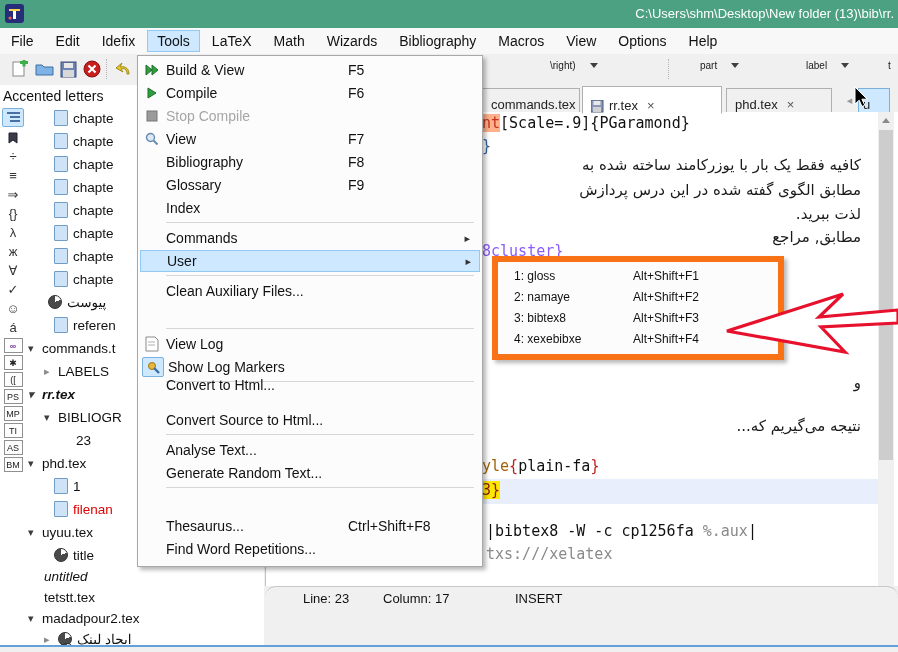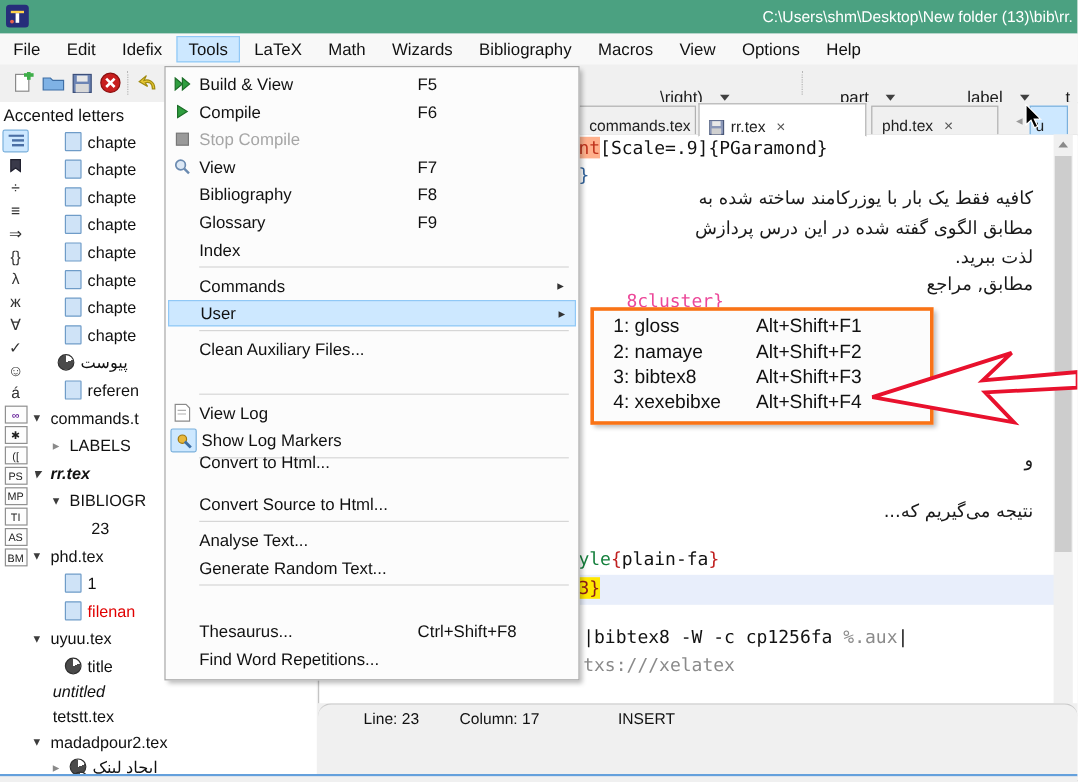--- a/index.html
+++ b/index.html
@@ -11,21 +11,21 @@
   .title-text{position:absolute;right:4px;top:6px;color:#fff;font-size:13px;white-space:nowrap;}
   .app-icon{position:absolute;left:5px;top:4px;width:19px;height:19px;background:#262e7a;border-radius:3px;}
   
   .menubar{left:0;top:28px;width:898px;height:26px;background:#f8f8f8;display:flex;align-items:center;font-size:14px;color:#111;}
   .mb-item{padding:3px 10px;margin:0 1px;white-space:nowrap;}
   .mb-item.active{background:#cde8ff;border:1px solid #90c8f6;padding:2px 9px;}
   
   .toolbar{left:0;top:54px;width:898px;height:31px;background:#f0f0f0;border-bottom:1px solid #d8d8d8;}
   .tbtn{position:absolute;top:3px;width:24px;height:24px;display:flex;align-items:center;justify-content:center;}
   .tsep{position:absolute;top:5px;width:1px;height:20px;border-left:1px dotted #b5b5b5;}
-  .tb-select{position:absolute;top:16px;height:22px;display:flex;align-items:center;font-size:14px;color:#1a1a1a;}
+  .tb-select{position:absolute;top:0;height:22px;display:flex;align-items:center;font-size:10px;color:#1a1a1a;}
   .tb-select .caret{width:0;height:0;border-left:4px solid transparent;border-right:4px solid transparent;border-top:5px solid #404040;margin-left:14px;}
   
   .sidebar{left:0;top:85px;width:264px;height:560px;background:#ffffff;overflow:hidden;}
   .sb-header{position:absolute;left:3px;top:3px;font-size:14px;color:#111;white-space:nowrap;}
   .icon-strip{position:absolute;left:0;top:22px;width:26px;display:flex;flex-direction:column;align-items:center;}
   .pico{width:20px;height:17px;display:flex;align-items:center;justify-content:center;font-size:13px;color:#333;margin:1px 0;}
   .pico.sel{background:#cde8ff;border:1px solid #7ab0dc;border-radius:2px;}
   .pico.boxed{border:1px solid #909090;background:#fdfdfd;font-size:9px;width:17px;height:13px;color:#222;}
   .pico.purple{color:#7030a0;font-weight:bold;}
   .tree{position:absolute;left:26px;top:21px;width:238px;height:539px;font-size:13.5px;color:#111;}
@@ -43,22 +43,22 @@
   .tab.active{background:#ffffff;top:1px;height:26px;border-bottom:1px solid #ffffff;z-index:2;}
   .tab .close{margin-left:9px;color:#555;font-size:13px;}
   .scrollbtn{position:absolute;top:6px;width:13px;height:18px;color:#9a9a9a;font-size:11px;display:flex;align-items:center;justify-content:center;}
   .tab.hover-sliver{background:#cde8ff;border:1px solid #7ab0dc;}
   .editor{left:265px;top:112px;width:633px;height:474px;background:#ffffff;border-left:1px solid #c4c4c4;overflow:hidden;}
   .cl{position:absolute;white-space:pre;font-family:"DejaVu Sans Mono",monospace;font-size:15px;color:#111;}
   .fa{position:absolute;right:38px;direction:rtl;font-family:"DejaVu Sans",sans-serif;font-size:15px;color:#1a1a1a;white-space:nowrap;}
   .curline{position:absolute;left:0;width:619px;height:25px;background:#e8eefb;}
   .hl-cmd-frag{background:#ffb08c;color:#c0341d;}
   .c-brace-blue{color:#31639c;}
-  .c-green{color:#ec4899;padding-left:40px;}
-  .c-cmd{color:#15803d;margin-top:32px;}
+  .c-green{color:#8b5cf6;}
+  .c-cmd{color:#a16207;margin-top:32px;}
   .c-red{color:#c02020;}
   .c-gray{color:#8a8a8a;}
   .hl-yellow{background:#ffe800;color:#8b1a1a;}
   
   .vscroll{left:878px;top:112px;width:16px;height:490px;background:#f0f0f0;}
   .vthumb{position:absolute;left:1px;top:18px;width:14px;height:330px;background:#cdcdcd;}
   .sarrow{position:absolute;left:4px;width:0;height:0;border-left:4px solid transparent;border-right:4px solid transparent;}
   .sarrow.up{top:6px;border-bottom:5px solid #8a8a8a;}
   .sarrow.down{bottom:6px;border-top:5px solid #8a8a8a;}
   
@@ -74,21 +74,21 @@
   
   .menu{left:137px;top:55px;width:344px;height:510px;background:#fcfcfc;border:1px solid #a8a8a8;box-shadow:3px 3px 4px rgba(0,0,0,.28);z-index:10;font-size:14px;}
   .mi{position:absolute;left:2px;width:338px;height:22px;display:flex;align-items:center;color:#111;}
   .mi.hl{background:#cde8ff;border:1px solid #90c8f6;height:20px;}
   .mi.disabled .mlabel{color:#a6a6a6;}
   .mico{width:20px;height:18px;margin-left:2px;display:flex;align-items:center;justify-content:center;}
   .mlabel{margin-left:4px;white-space:nowrap;}
   .mshort{position:absolute;left:208px;white-space:nowrap;}
   .marrow{position:absolute;right:8px;color:#333;font-size:11px;}
   .msep{position:absolute;left:28px;width:308px;border-top:1px solid #d6d6d6;}
-  .submenu{left:492px;top:256px;width:280px;height:92px;background:#fcfcfc;border:3px solid #f97316;box-shadow:3px 3px 4px rgba(0,0,0,.28);z-index:11;font-size:16px;}
+  .submenu{left:492px;top:256px;width:280px;height:92px;background:#fcfcfc;border:6px solid #f97316;box-shadow:3px 3px 4px rgba(0,0,0,.28);z-index:11;font-size:12px;}
   .smi{position:absolute;left:2px;width:274px;height:21px;display:flex;align-items:center;color:#111;}
   .smi .mlabel{margin-left:14px;}
   .smi .mshort{left:133px;}
   .annot{z-index:20;}
 </style>
 </head>
 <body>
 
 <div class="abs titlebar">
   <span class="app-icon">

